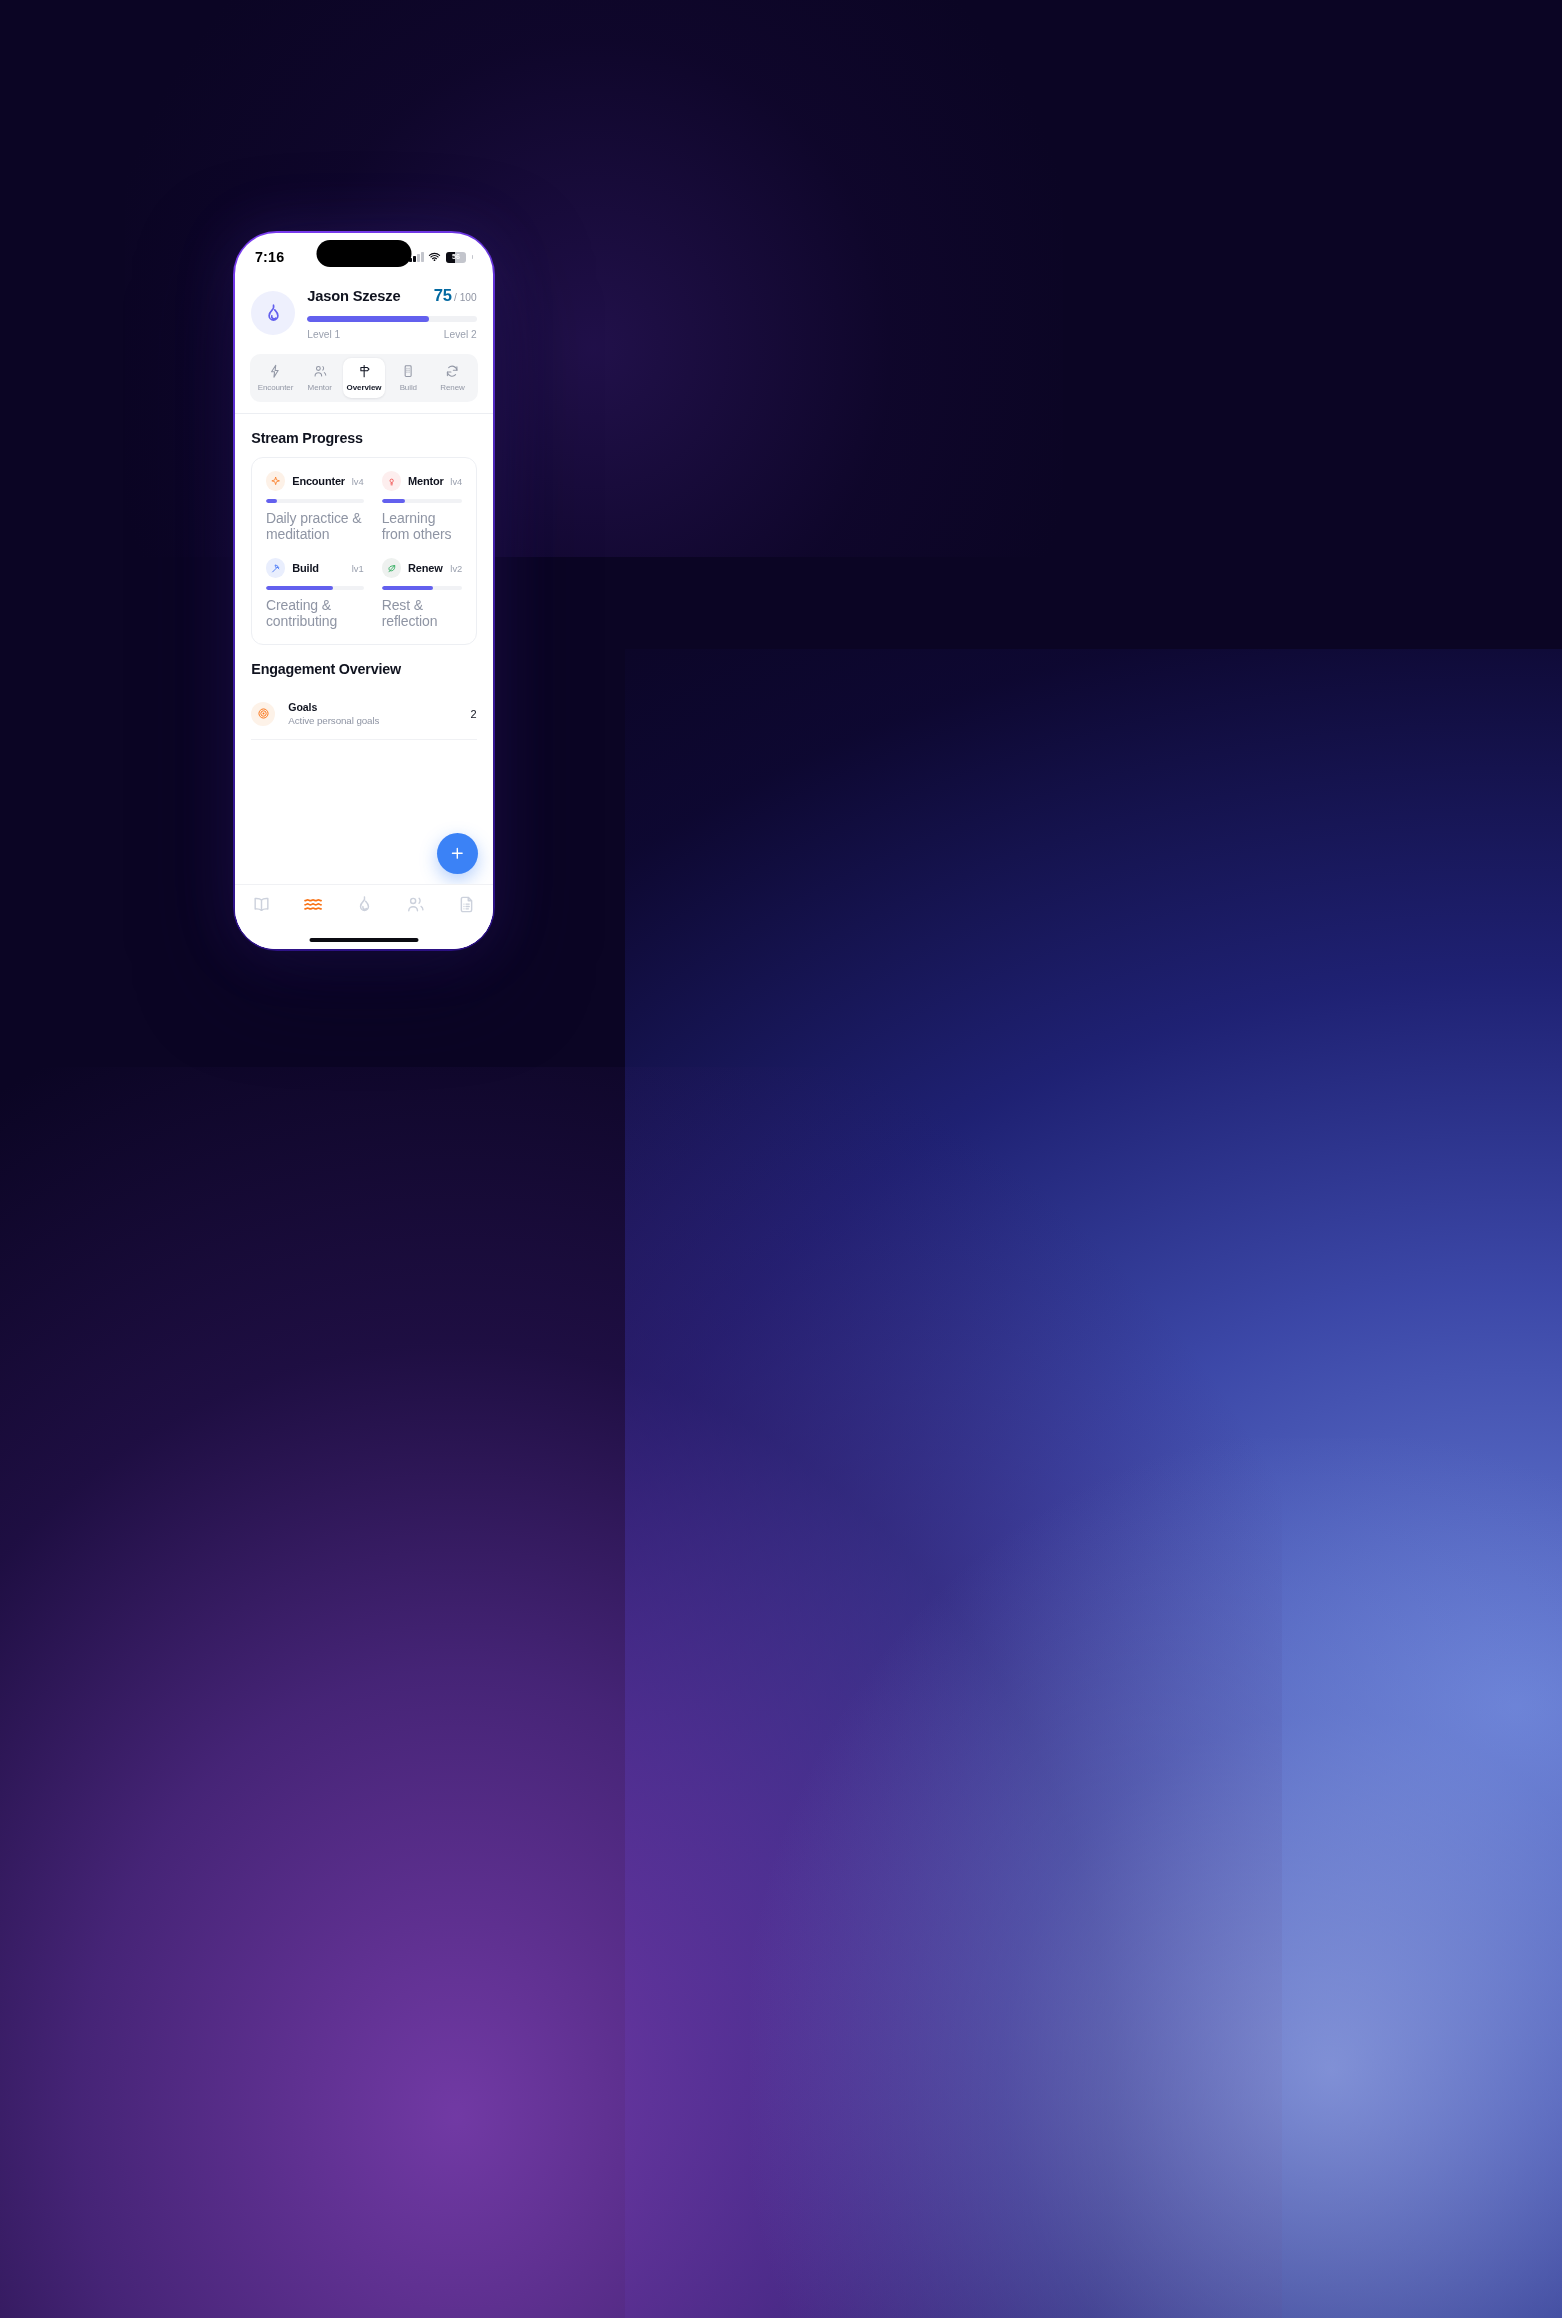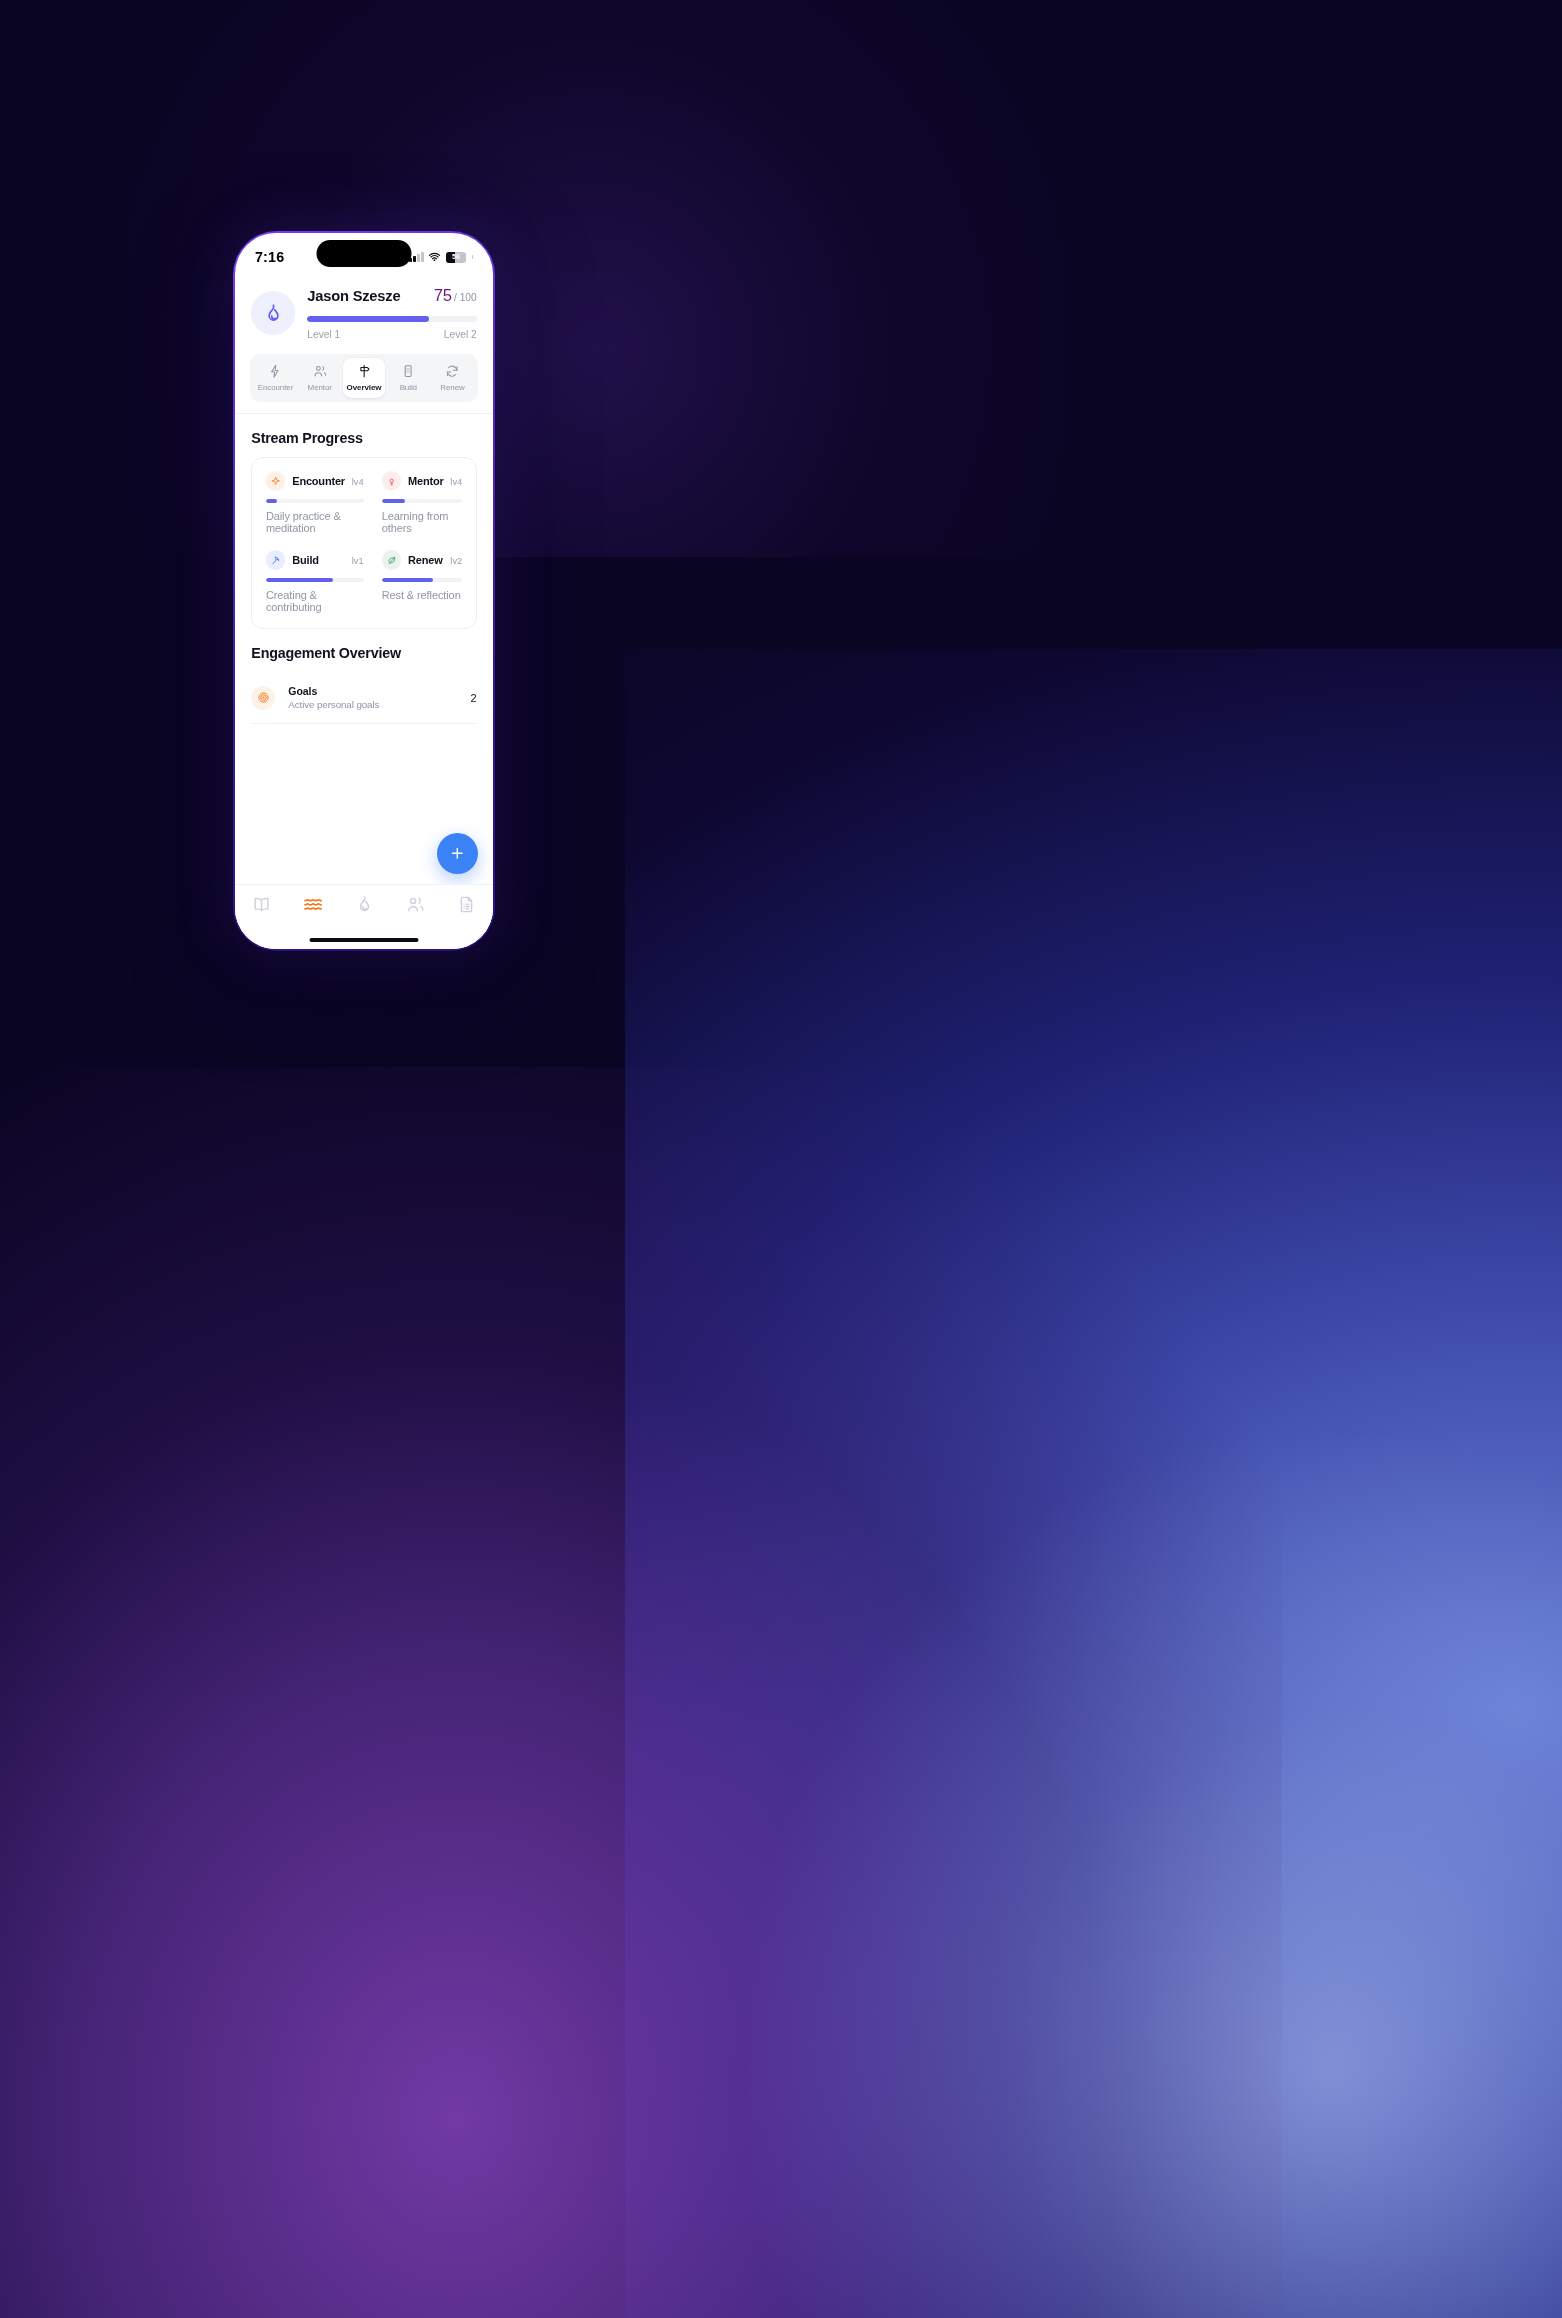--- a/index.html
+++ b/index.html
@@ -191,22 +191,22 @@
   }
   #user-name {
     font-size: 14.7px;
     font-weight: bold;
     color: #10131f;
     letter-spacing: -0.2px;
   }
   #xp-wrap { display: flex; align-items: baseline; gap: 2.3px; }
   #xp-current {
     font-size: 16.6px;
-    font-weight: normal;
-    color: #701a75;
+    font-weight: bold;
+    color: #0369a1;
     letter-spacing: -0.2px;
     text-align: right;
   }
   #xp-total {
     font-size: 10.2px;
     color: #8f94a3;
     font-weight: normal;
   }
   #xp-track {
     margin-top: 9.8px;
@@ -319,21 +319,21 @@
   .stream-track {
     margin-top: 7.5px;
     height: 4.5px;
     border-radius: 3px;
     background: #f1f2f5;
     overflow: hidden;
   }
   .stream-fill { height: 100%; border-radius: 3px; background: #6360ee; }
   .stream-desc {
     margin-top: 6.8px;
-    font-size: 11px;
+    font-size: 14px;
     color: #8f95a4;
     letter-spacing: -0.1px;
   }
 
   
   #engage-list { padding: 0 16px; }
   .engage-row {
     display: flex;
     align-items: center;
     gap: 13px;

